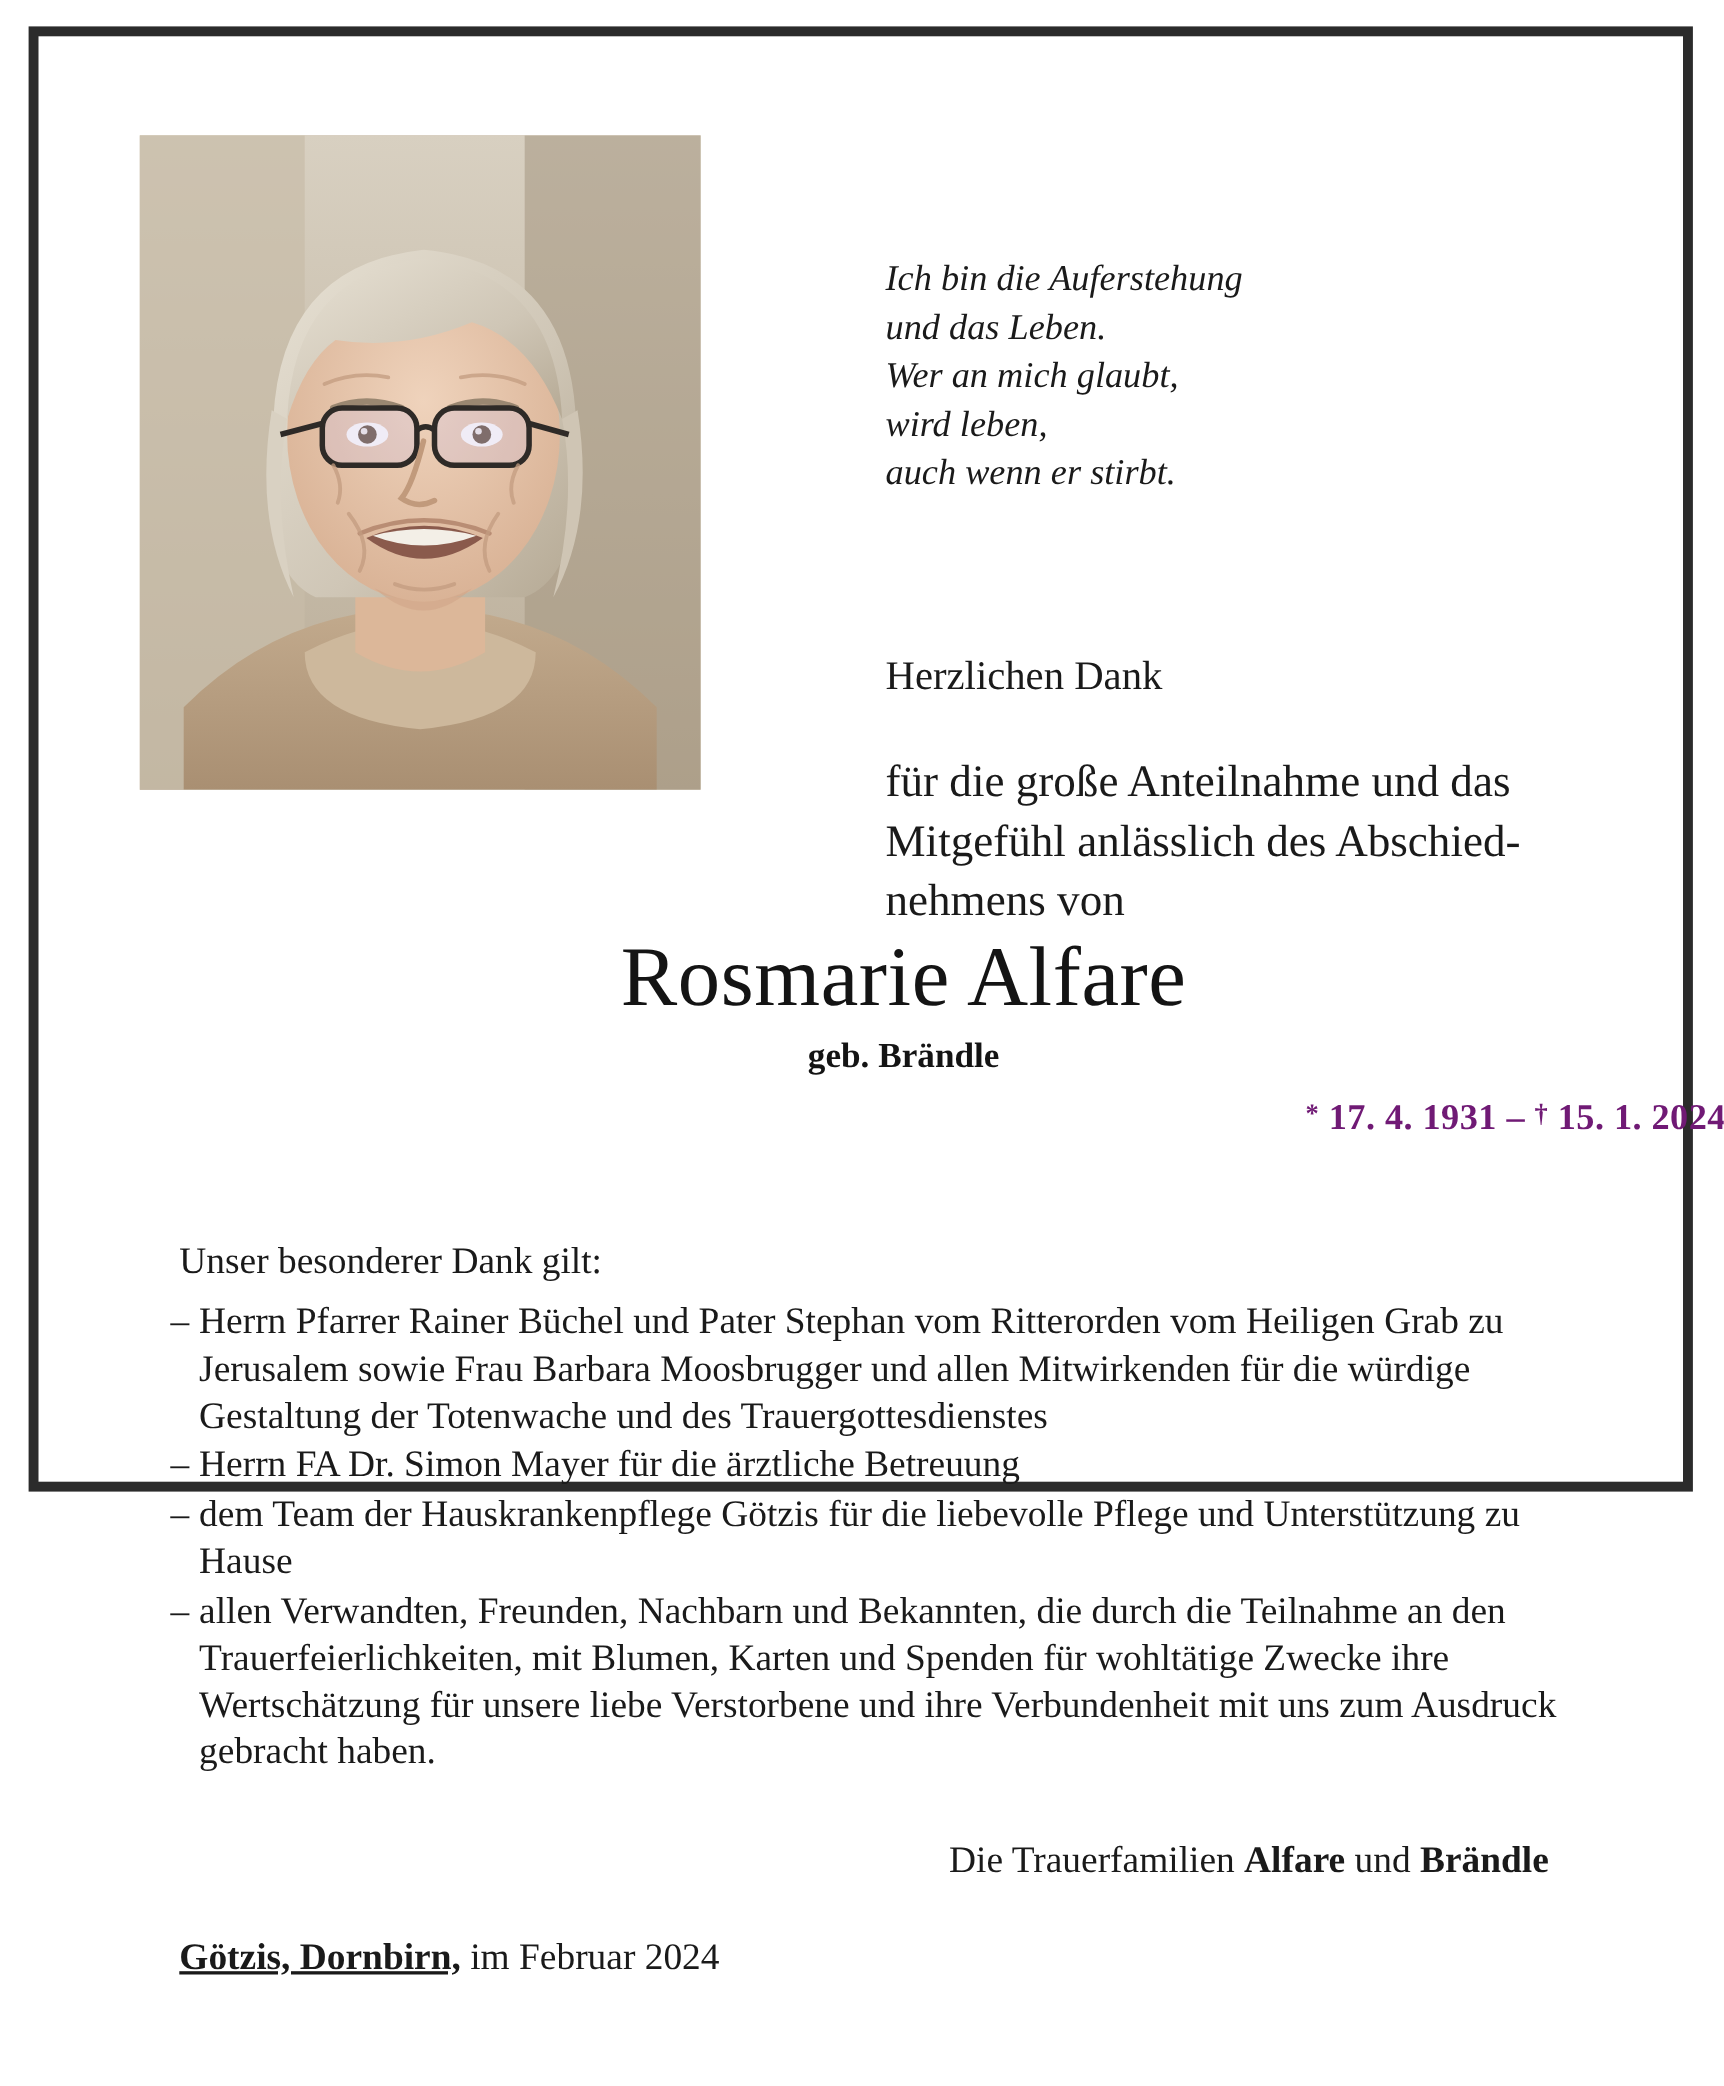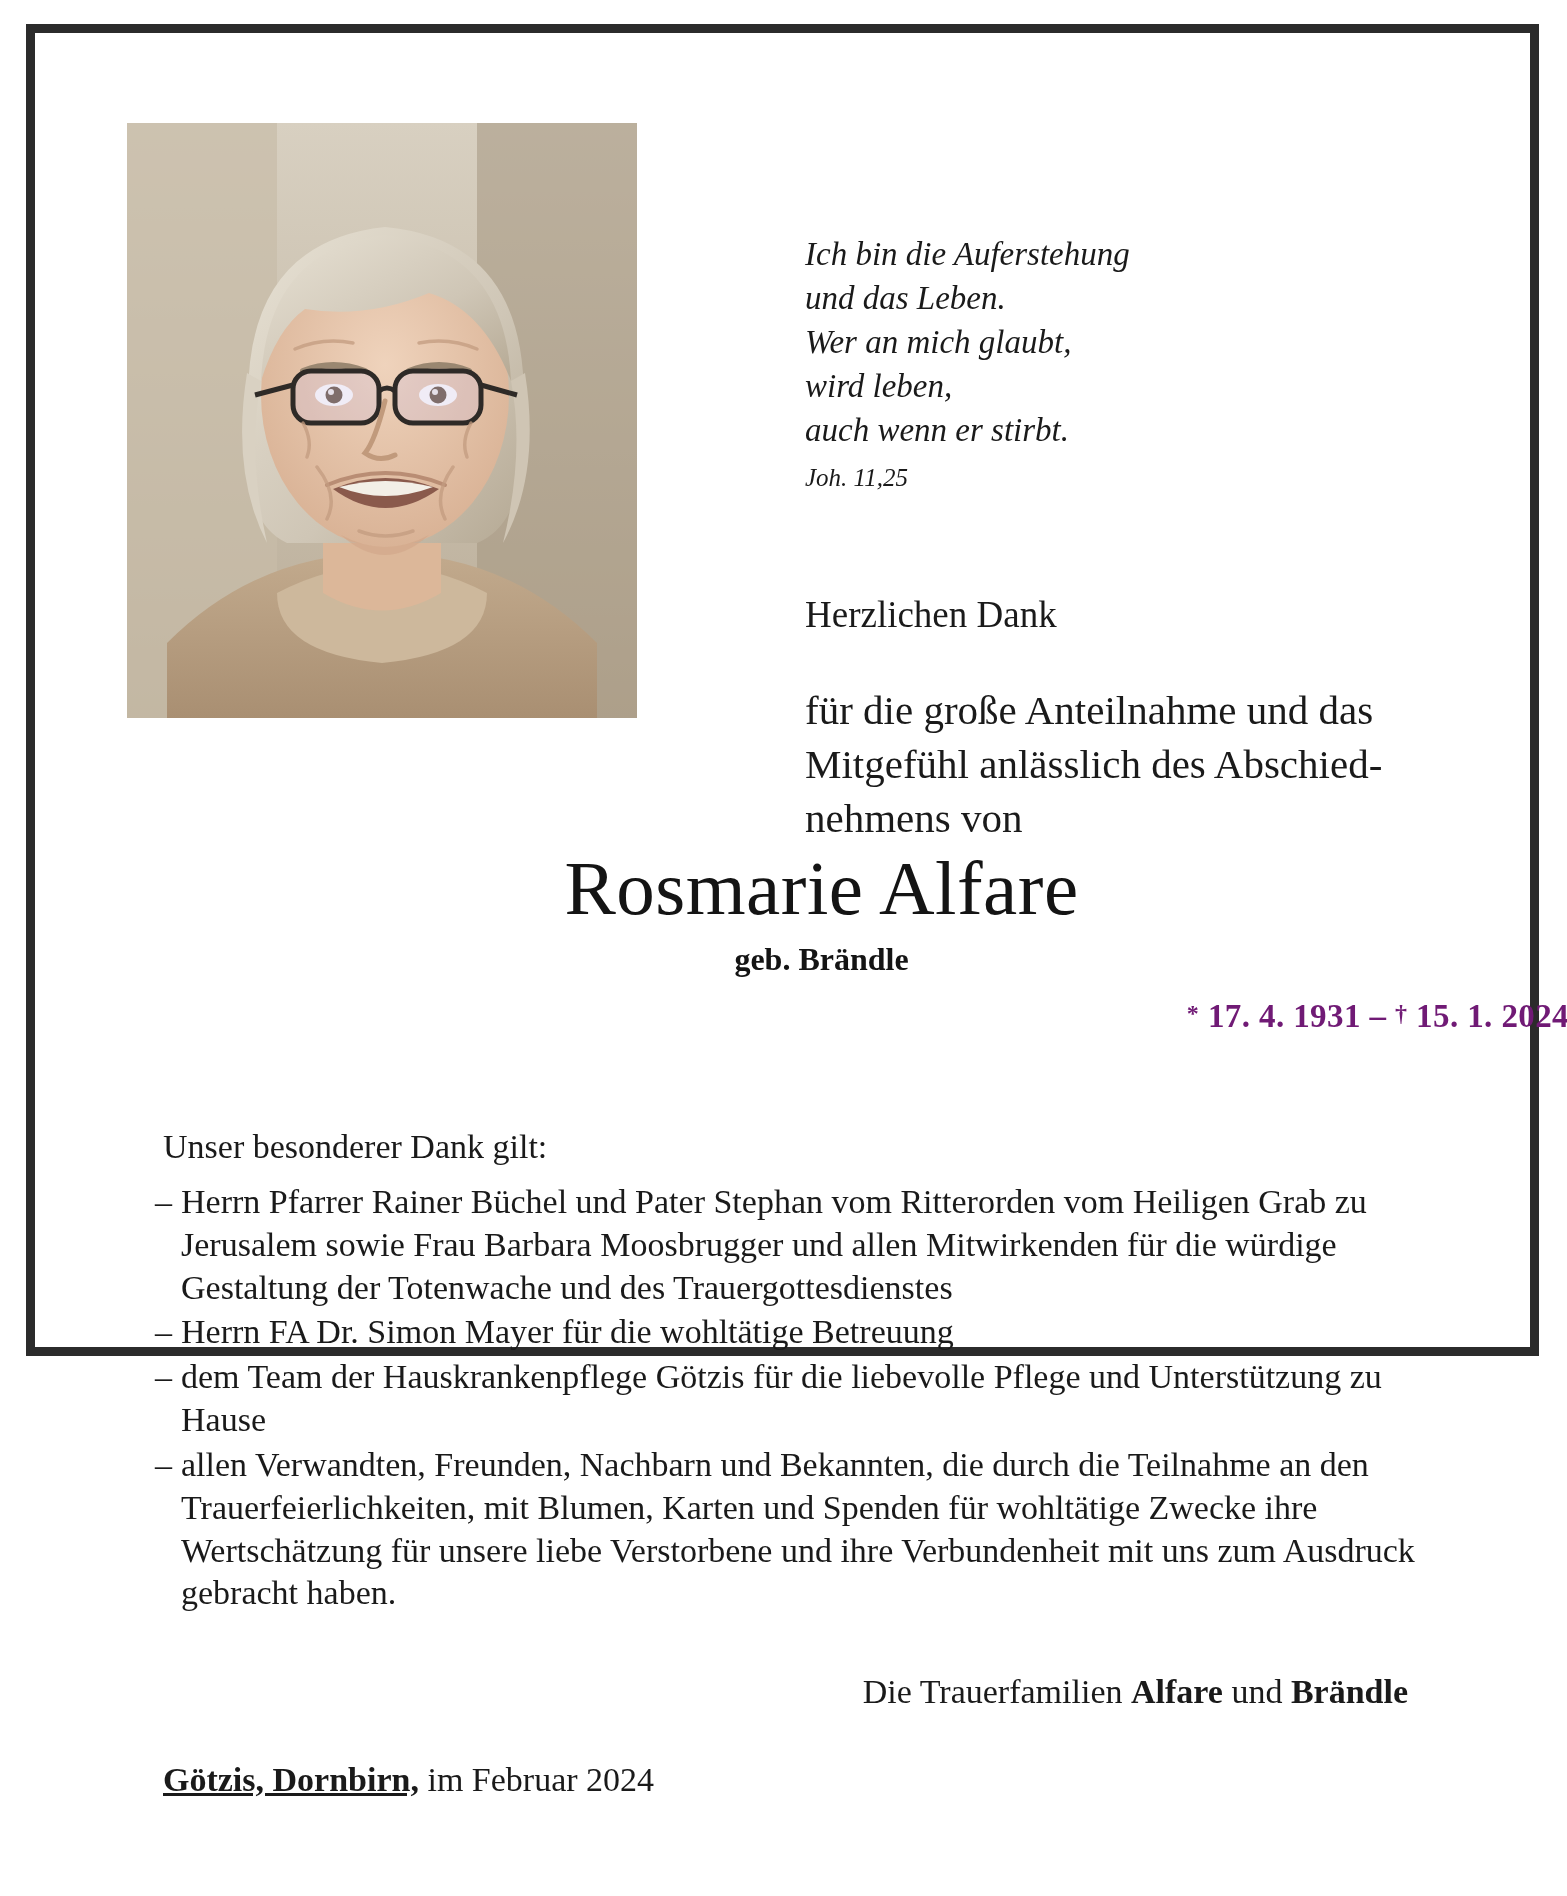--- a/index.html
+++ b/index.html
@@ -270,21 +270,20 @@
             <path d="M214 412 Q258 436 302 412 Q258 452 214 412 Z" fill="#cfa487" opacity="0.55"></path>
           </svg>
         </div>
 
         <div class="verse-block">
           <div class="verse">Ich bin die Auferstehung
 und das Leben.
 Wer an mich glaubt,
 wird leben,
 auch wenn er stirbt.</div>
-          <div class="verse-ref">Joh. 11,25</div>
         </div>
 
         <div class="thanks-head">Herzlichen Dank</div>
         <div class="thanks-lead">für die große Anteilnahme und das
 Mitgefühl anlässlich des Abschied-
 nehmens von</div>
       </div>
 
       <div class="name-block">
         <div class="name">Rosmarie Alfare</div>
@@ -300,21 +299,21 @@
 
       <div class="list-intro">Unser besonderer Dank gilt:</div>
 
       <div class="thanks-list">
         <div class="thanks-item">
           <span class="dash">–</span>
           <span class="thanks-text">Herrn Pfarrer Rainer Büchel und Pater Stephan vom Ritterorden vom Heiligen Grab zu Jerusalem sowie Frau Barbara Moosbrugger und allen Mitwirkenden für die würdige Gestaltung der Totenwache und des Trauergottesdienstes</span>
         </div>
         <div class="thanks-item">
           <span class="dash">–</span>
-          <span class="thanks-text">Herrn FA Dr. Simon Mayer für die wohltätige Betreuung</span>
+          <span class="thanks-text">Herrn FA Dr. Simon Mayer für die ärztliche Betreuung</span>
         </div>
         <div class="thanks-item">
           <span class="dash">–</span>
           <span class="thanks-text">dem Team der Hauskrankenpflege Götzis für die liebevolle Pflege und Unterstützung zu Hause</span>
         </div>
         <div class="thanks-item">
           <span class="dash">–</span>
           <span class="thanks-text">allen Verwandten, Freunden, Nachbarn und Bekannten, die durch die Teilnahme an den Trauerfeierlichkeiten, mit Blumen, Karten und Spenden für wohltätige Zwecke ihre Wertschätzung für unsere liebe Verstorbene und ihre Verbundenheit mit uns zum Ausdruck gebracht haben.</span>
         </div>
       </div>

